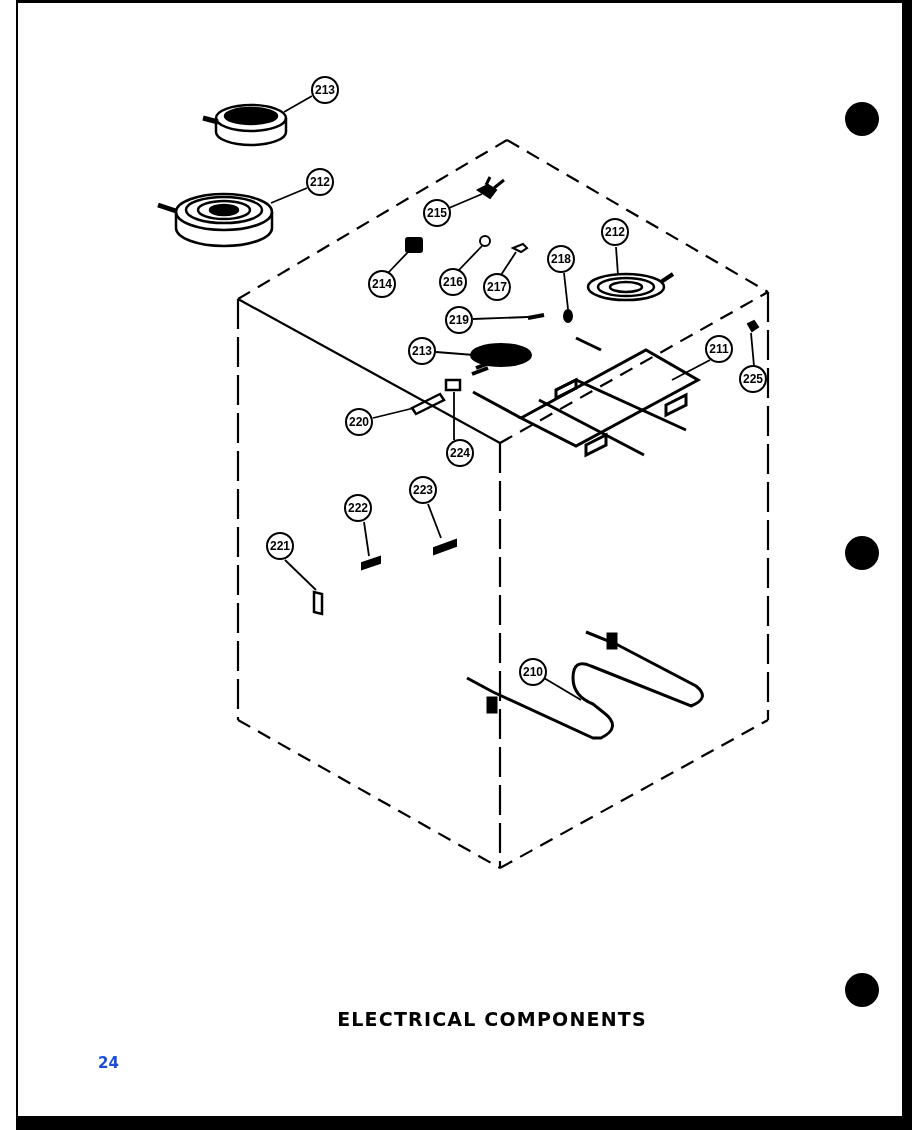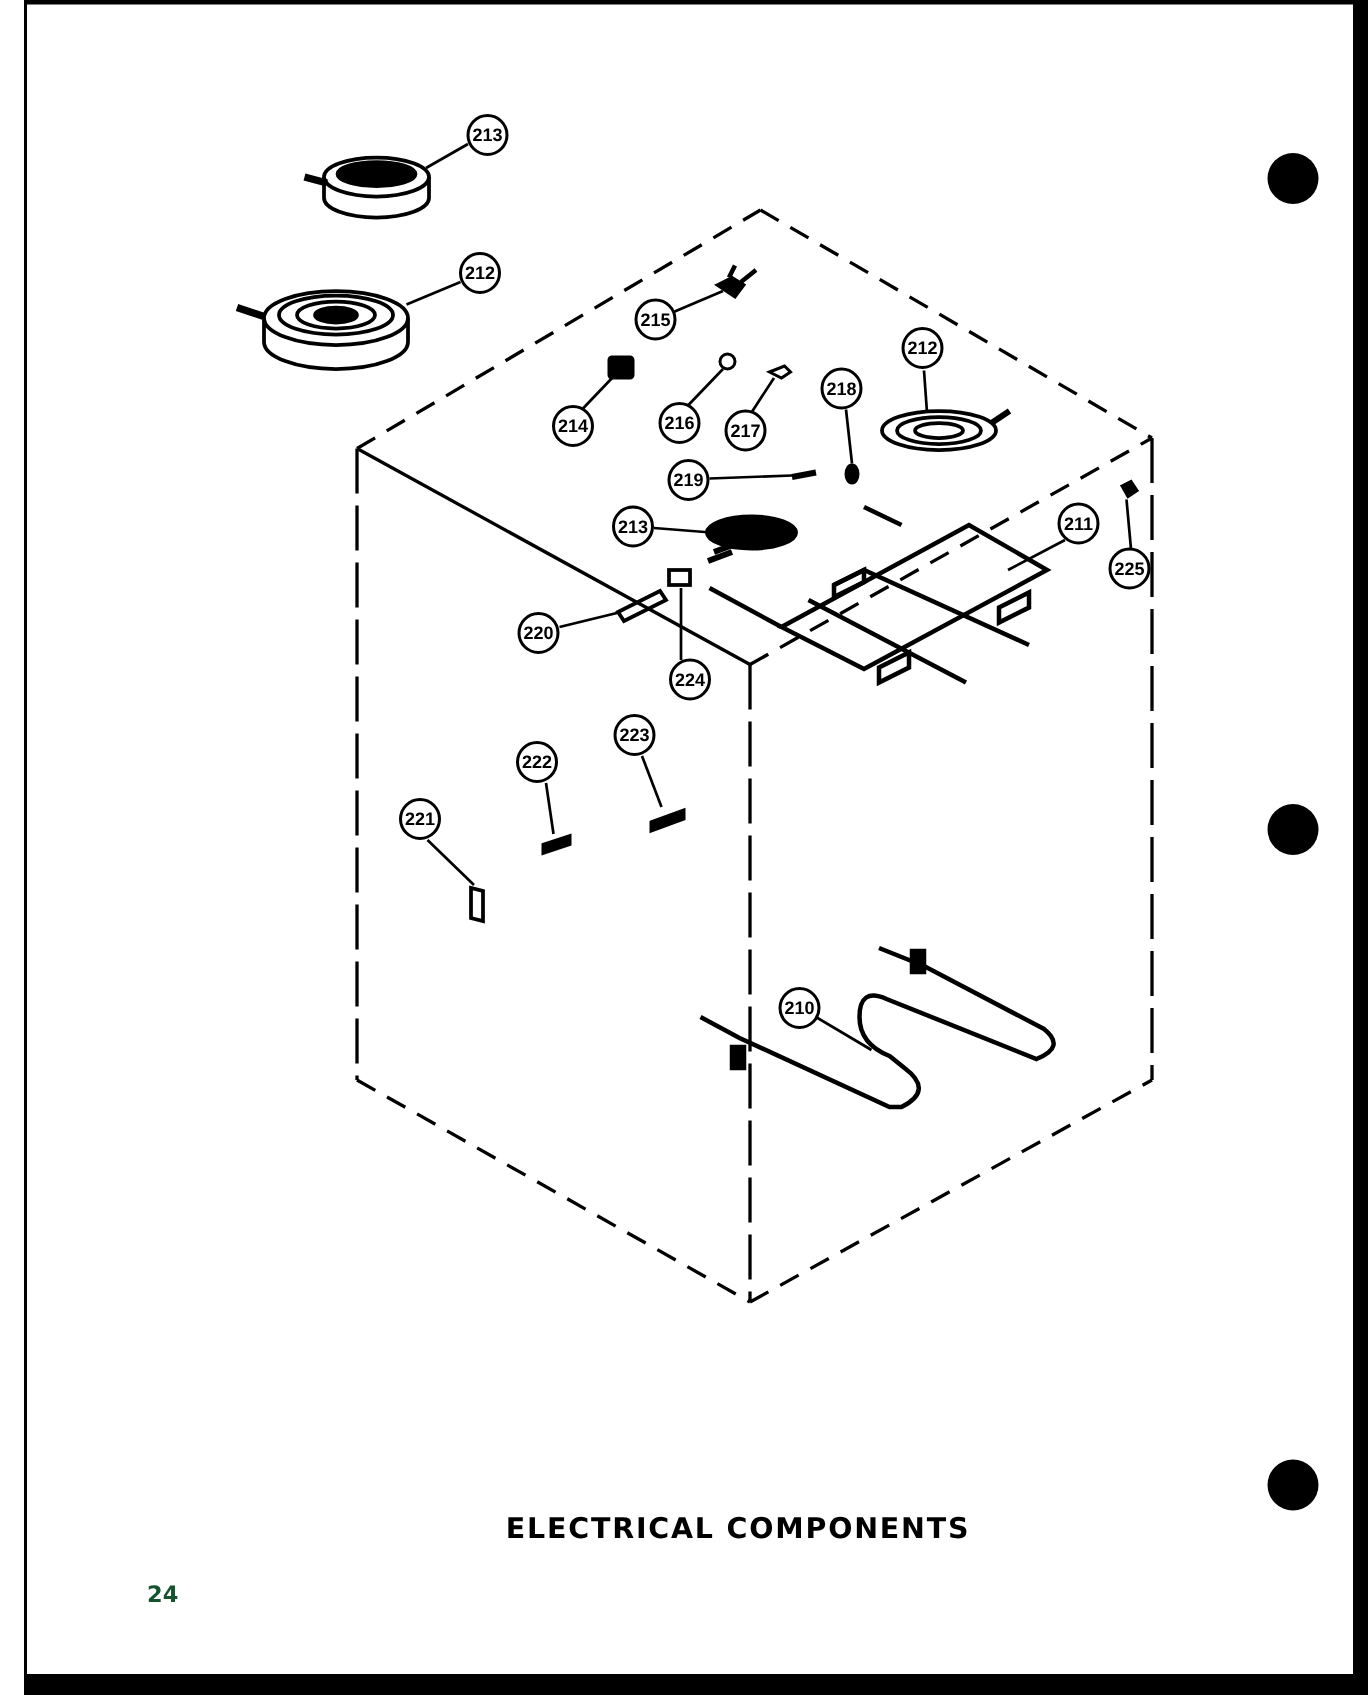--- a/index.html
+++ b/index.html
@@ -4,21 +4,21 @@
 <style>
   html, body { margin:0; padding:0; background:#fff; }
   body { width:912px; height:1130px; position:relative; overflow:hidden; font-family:"Liberation Sans", sans-serif; }
   .page { position:absolute; left:16px; top:0; width:912px; height:869px; background:#fff; }
   .border-right { position:absolute; left:886px; top:0; width:26px; height:1130px; background:#000; }
   .border-bottom { position:absolute; left:0; top:1116px; width:912px; height:14px; background:#000; }
   .border-top { position:absolute; left:0; top:0; width:912px; height:3px; background:#000; }
   .border-left { position:absolute; left:0; top:0; width:2px; height:1130px; background:#000; }
   svg.diagram { position:absolute; left:0; top:0; }
   .title { position:absolute; left:0; width:952px; top:1008px; text-align:center; font-weight:bold; font-size:19px; letter-spacing:1.2px; color:#000; font-family:"DejaVu Sans", sans-serif; }
-  .pagenum { position:absolute; left:82px; top:1054px; font-weight:bold; font-size:15px; color:#14532d; font-family:"DejaVu Sans", sans-serif; }
+  .pagenum { position:absolute; left:82px; top:1054px; font-weight:bold; font-size:15px; color:#1d4ed8; font-family:"DejaVu Sans", sans-serif; }
   .callout text { font-family:"Liberation Sans", sans-serif; font-weight:bold; font-size:12px; }
   .hole { position:absolute; width:34px; height:34px; border-radius:50%; background:#000; }
 </style>
 </head>
 <body>
 
 <div class="page">
   <div class="border-top"></div>
   <div class="border-left"></div>
   <div class="border-right"></div>

